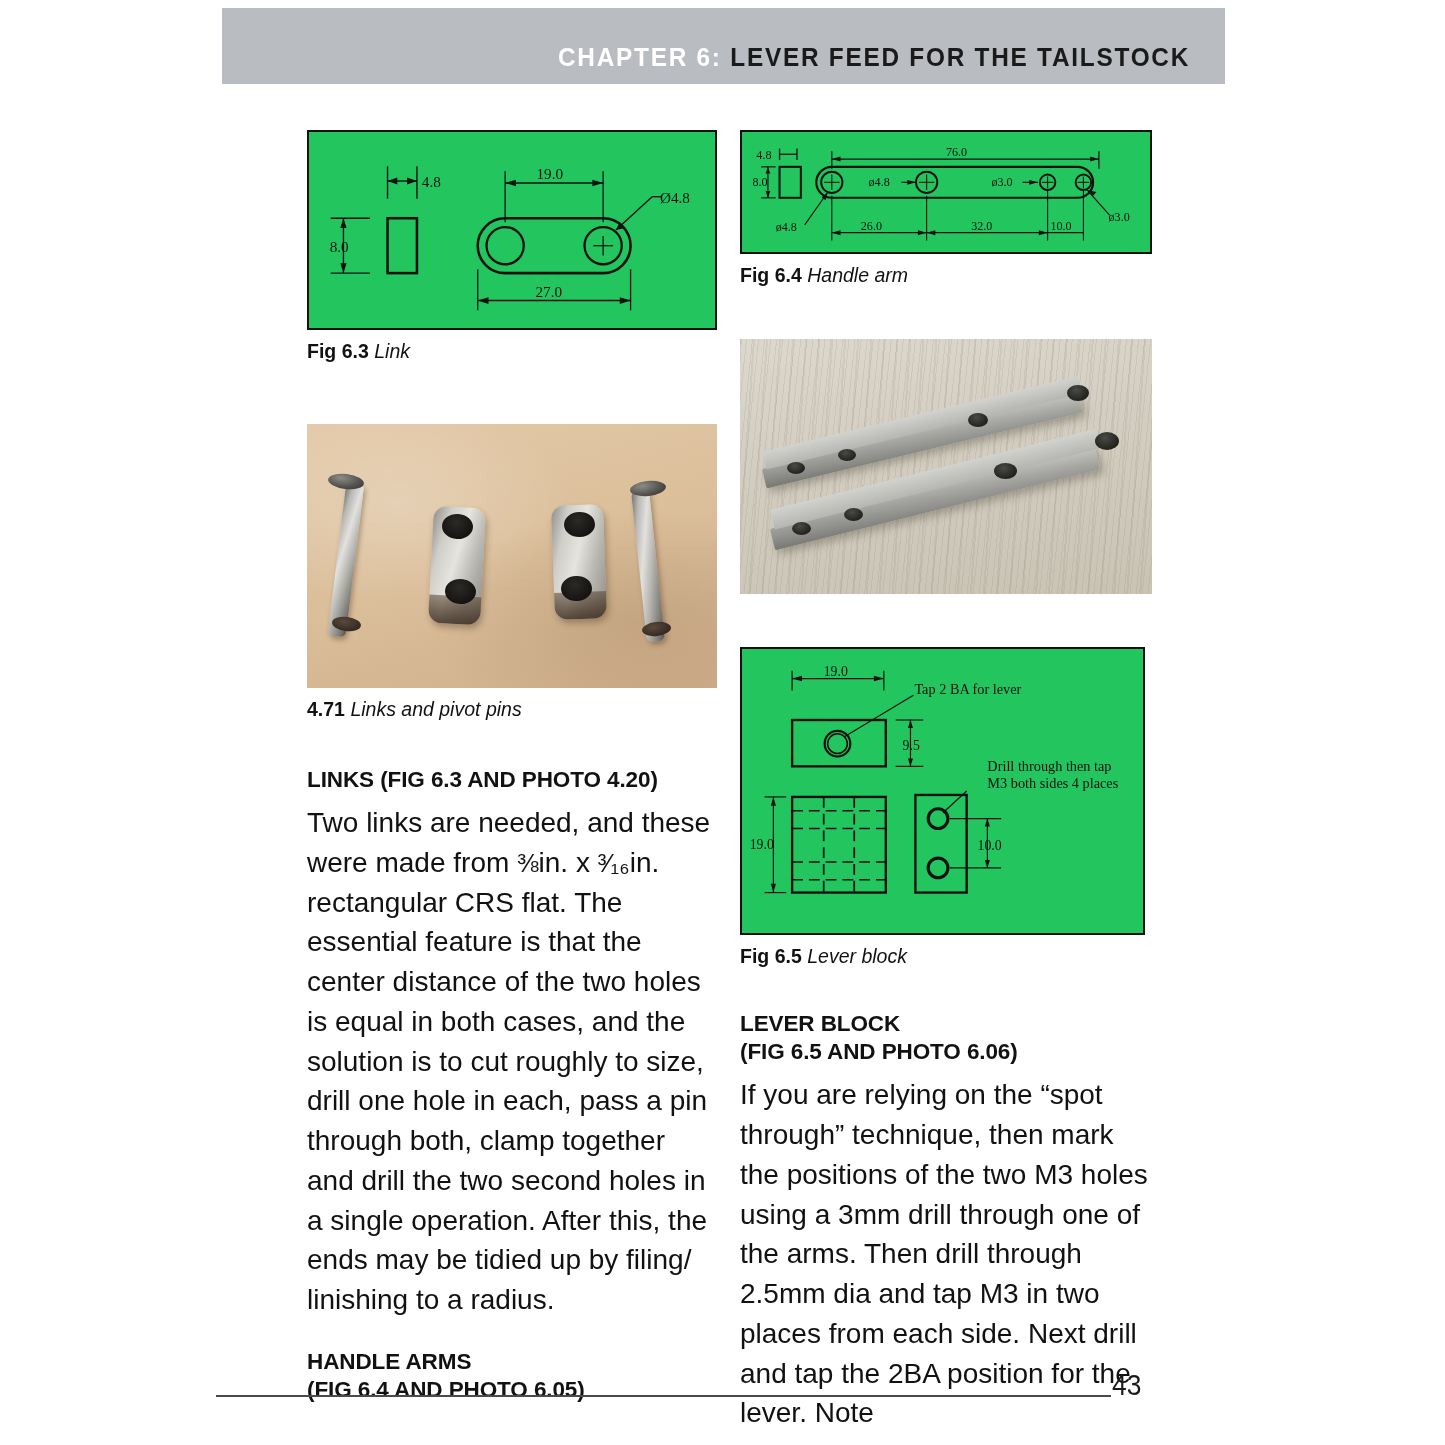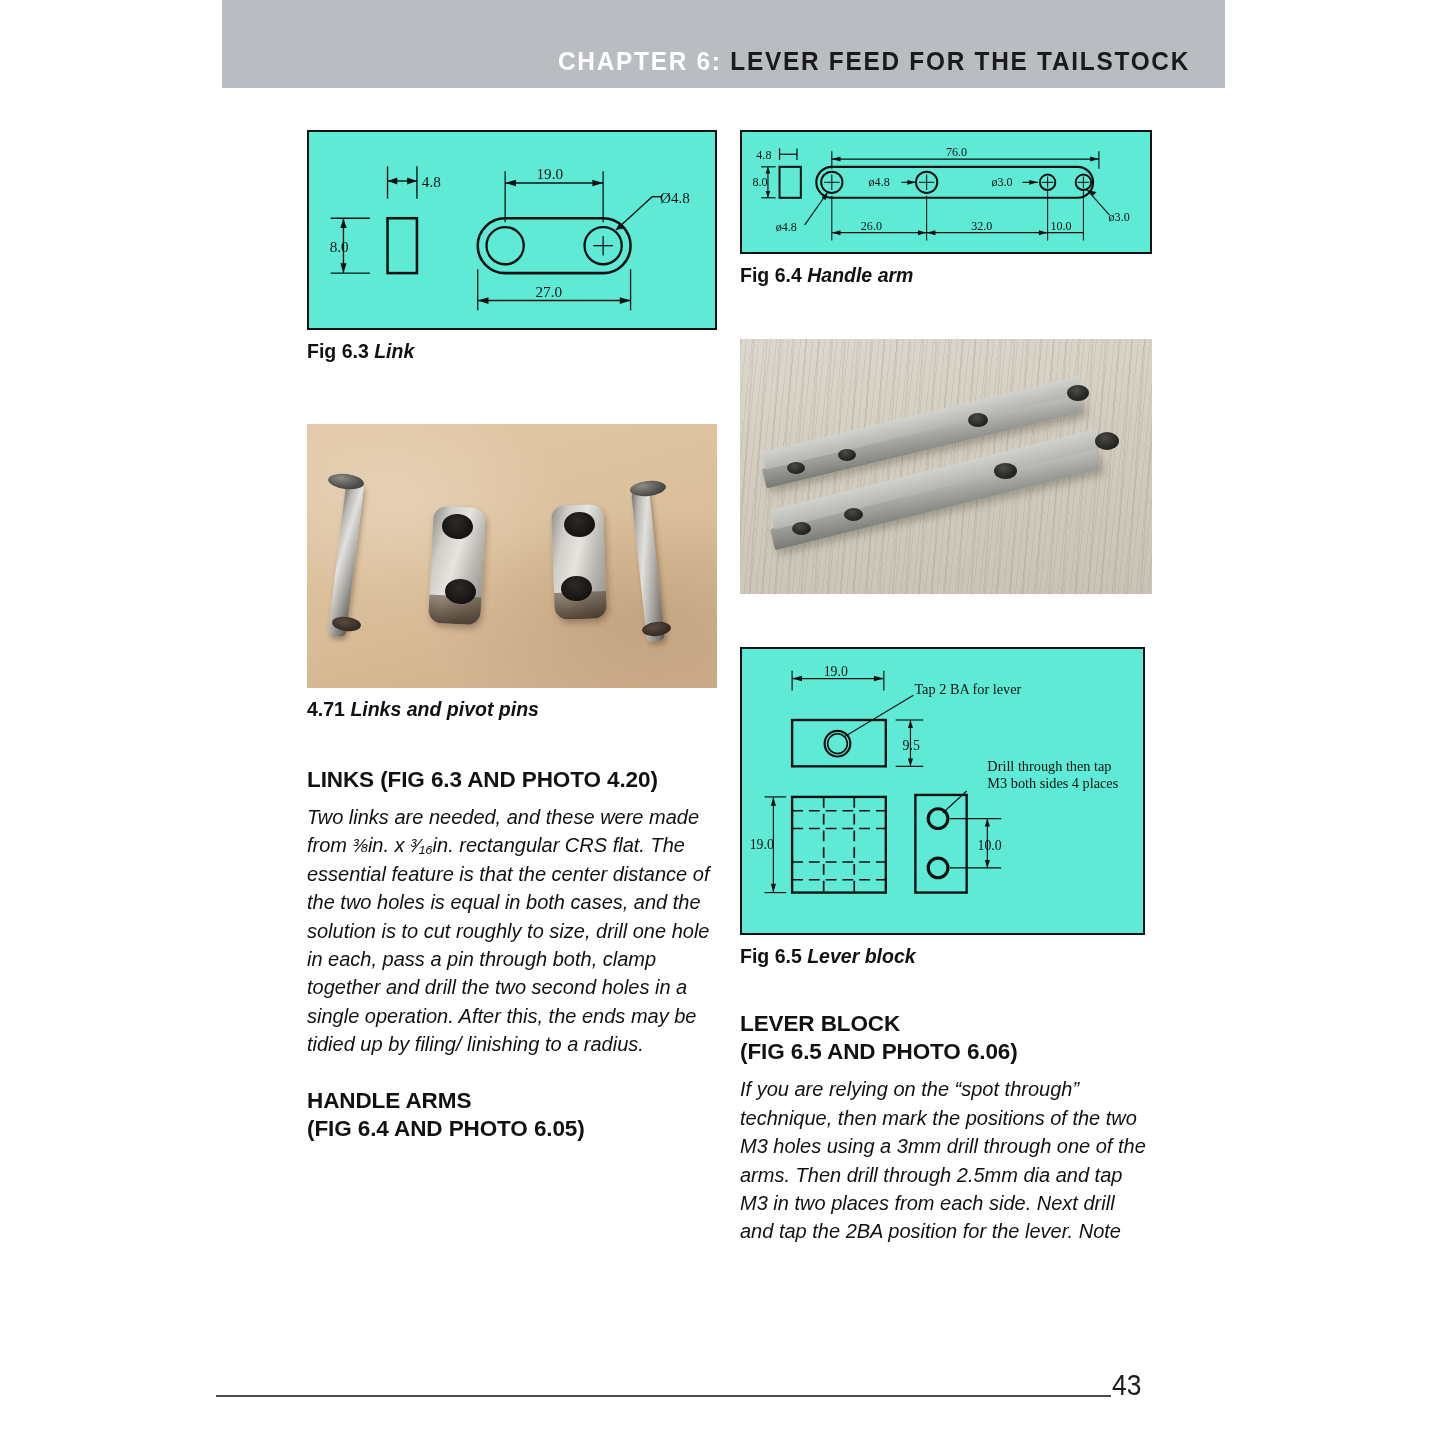--- a/index.html
+++ b/index.html
@@ -11,23 +11,23 @@
     font-family: "Liberation Sans", sans-serif;
     color: #1a1a1a;
     position: relative;
     overflow: hidden;
   }
 
   
   .header-band {
     position: absolute;
     left: 222px;
-    top: 0;
+    top: 8px;
     width: 1003px;
-    height: 88px;
+    height: 76px;
     background: #b9bcc1;
   }
   .header-title {
     position: absolute;
     right: 35px;
     bottom: 11px;
     font-size: 26.5px;
     font-weight: bold;
     letter-spacing: 1.9px;
     white-space: nowrap;
@@ -43,32 +43,32 @@
     position: absolute;
     left: 0; top: 0;
     width: 1445px; height: 1445px;
   }
   .col-left  { position: absolute; left: 307px; top: 130px; width: 410px; }
   .col-right { position: absolute; left: 740px; top: 130px; width: 410px; }
 
   
   .fig-frame {
     border: 2px solid #111;
-    background: #5eead4;
+    background: #22c55e;
     position: relative;
   }
   .caption {
     font-size: 19.5px;
     margin-top: 9px;
     margin-bottom: 0;
     line-height: 1.25;
     color: #111;
   }
   .caption b { font-weight: bold; }
-  .caption i { font-style: italic; font-weight: bold; }
+  .caption i { font-style: italic; }
 
   
   .photo {
     position: relative;
     overflow: hidden;
   }
   .photo-6-04 {
     width: 410px; height: 264px;
     background:
       radial-gradient(ellipse 60% 55% at 22% 30%, rgba(255,255,255,0.22), rgba(0,0,0,0) 70%),
@@ -145,25 +145,24 @@
   
   h2.section-head {
     font-size: 22.5px;
     font-weight: bold;
     line-height: 1.26;
     margin: 0 0 9px 0;
     letter-spacing: -0.1px;
     color: #111;
   }
   p.body {
-    font-size: 20px;
+    font-size: 28px;
     line-height: 1.42;
     margin: 0 0 22px 0;
     color: #111;
-    font-style: italic;
   }
   .frac { font-size: 0.92em; }
 
   
   .footer-rule {
     position: absolute;
     left: 216px;
     top: 1395px;
     width: 895px;
     height: 2px;

